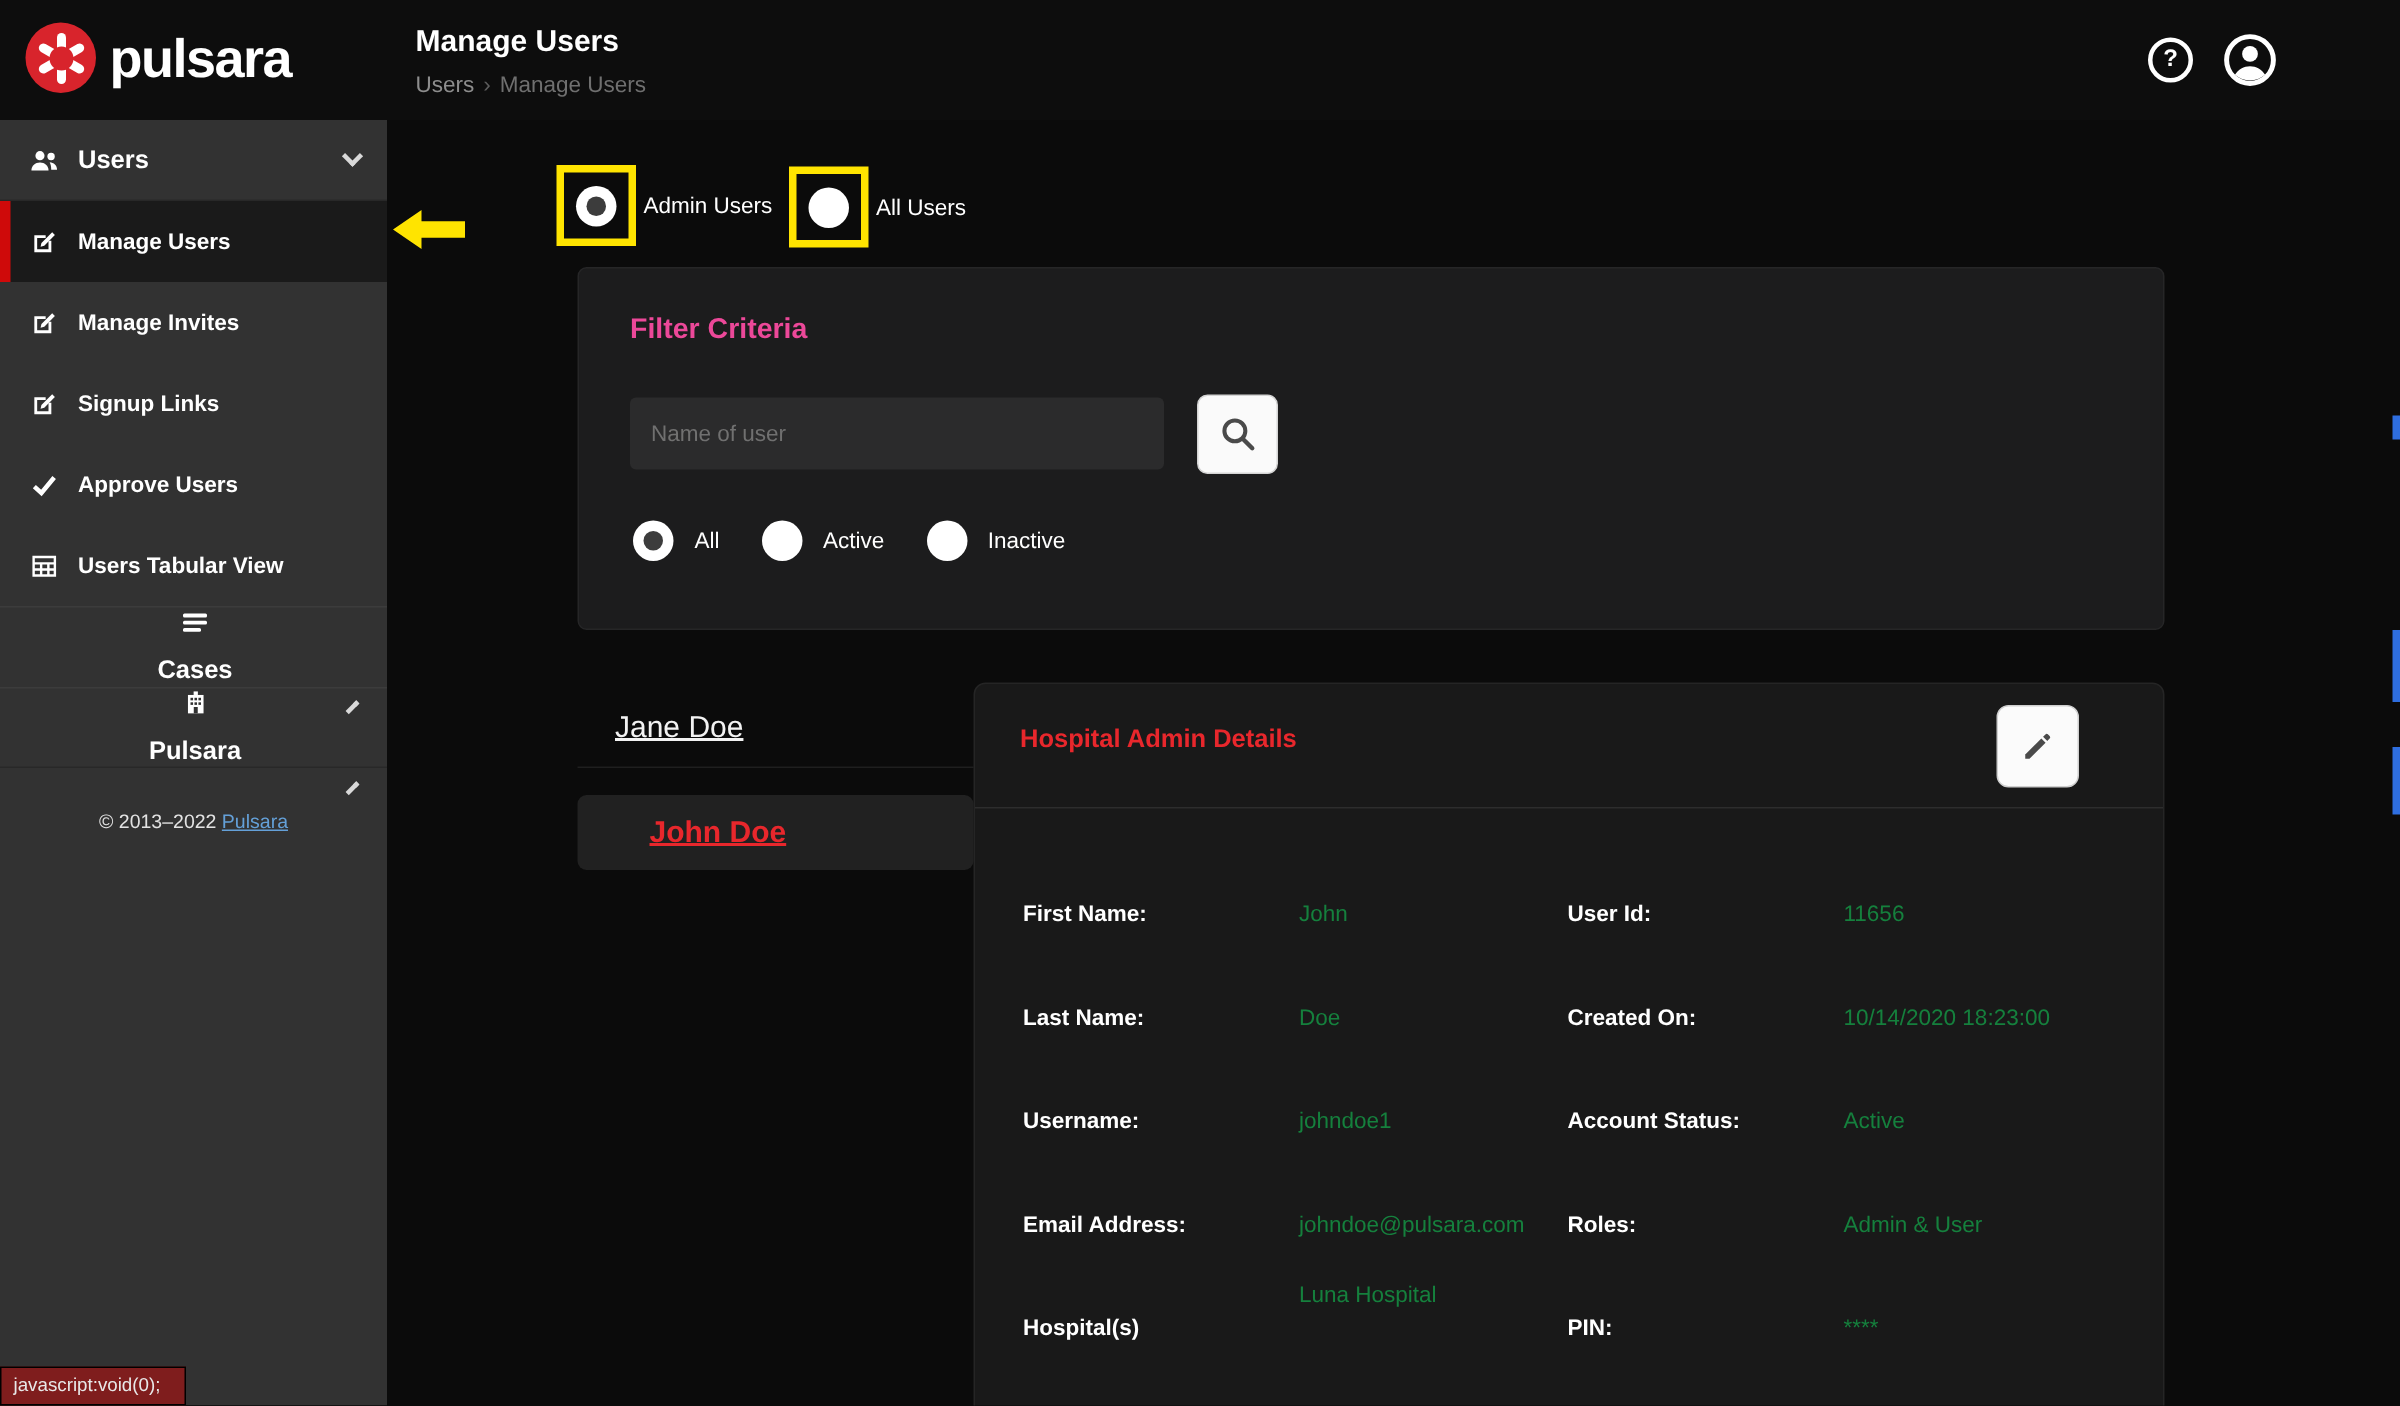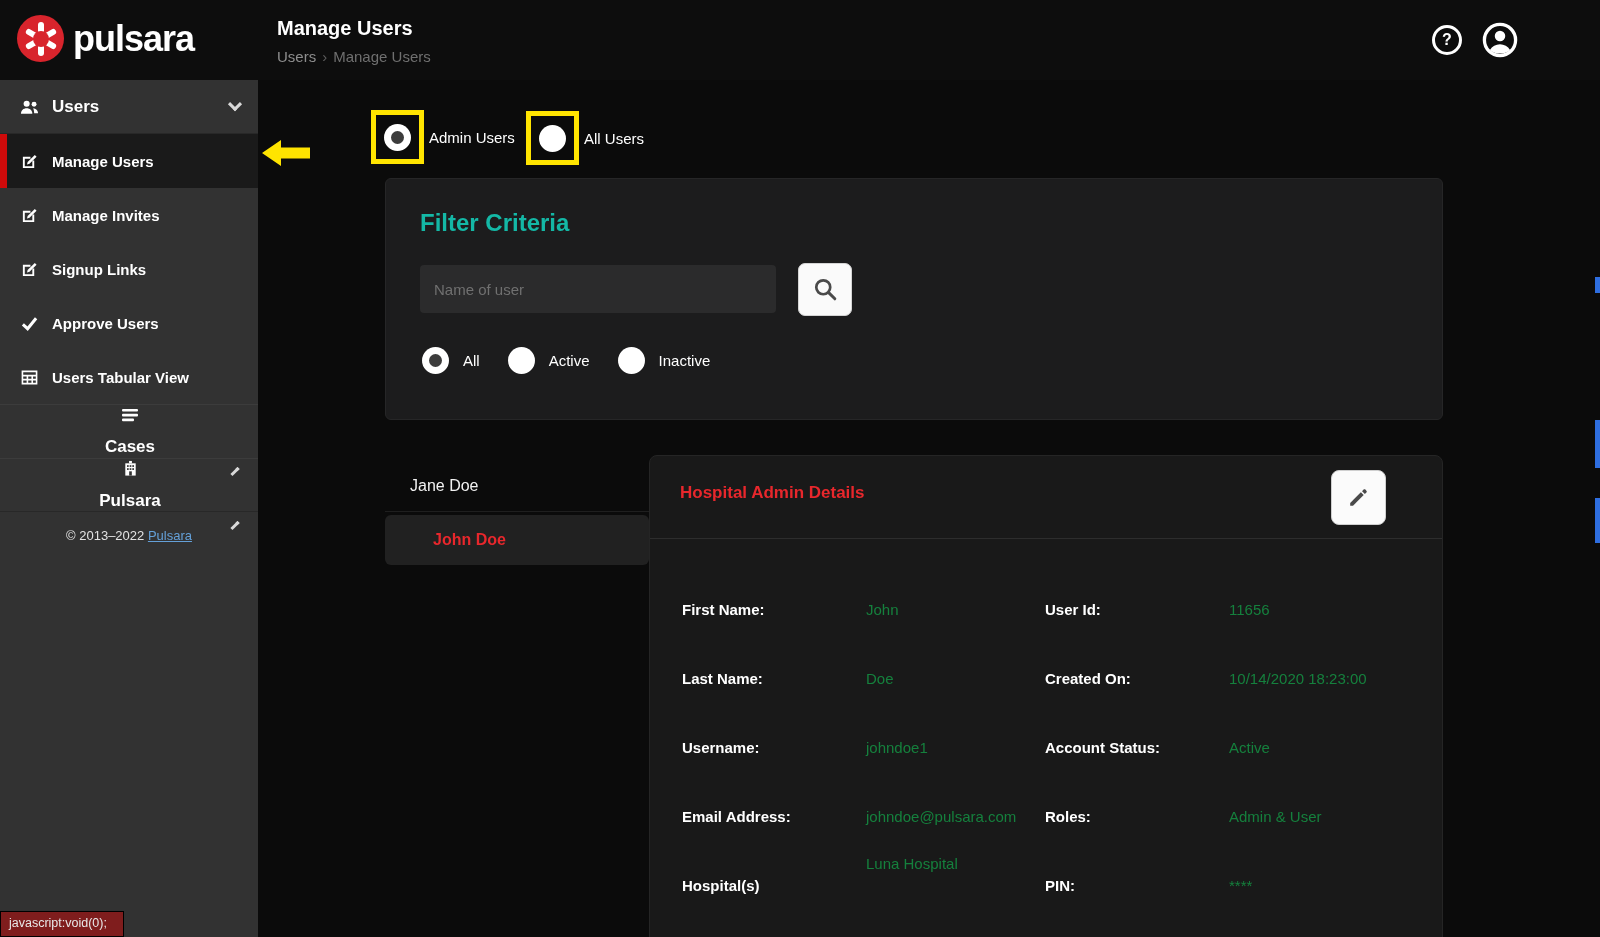--- a/index.html
+++ b/index.html
@@ -36,50 +36,50 @@
   .sidebar { position:absolute; top:80px; left:0; width:258px; height:857px; background:#323232; }
   .side-item { display:flex; align-items:center; height:54px; padding:0 18px 0 20px; gap:13px; font-size:15px; font-weight:700; color:#fff; cursor:pointer; }
   .side-item.section { font-size:17px; }
   .side-item.sep-top { border-top:1px solid #3c3c3c;flex-direction:column; }
   .side-item.sep-bottom { border-bottom:1px solid #282828; }
   .side-item.active { background:#1a1a1a; border-left:7px solid #cf0a0a; padding-left:13px; }
   .side-icon { width:19px; height:19px; flex:0 0 19px; display:flex; align-items:center; justify-content:center; }
   .chev { width:10px; height:10px; border-right:3px solid #d9d9d9; border-bottom:3px solid #d9d9d9; margin-left:auto; }
   .chev.down { transform:rotate(45deg) translate(-2px,-2px); }
   .chev.right { transform:rotate(-45deg); }
-  .copyright { margin-top:16px; width:100%; text-align:center; font-size:13px; color:#e3e3e3; font-weight:400; }
+  .copyright { margin-top:28px; width:100%; text-align:center; font-size:13px; color:#e3e3e3; font-weight:400; }
   .copyright a { color:#64a0d8; text-decoration:underline; cursor:pointer; }
 
   .statusbar { position:absolute; left:0; bottom:0; background:#7f1d1d; border:1px solid #000; color:#e8e8e8; font-size:12.5px; padding:4px 16px 6px 8px; }
 
   
   .anno-box { position:absolute; border:5px solid #ffe400; width:53px; height:54px; display:flex; align-items:center; justify-content:center; }
   .anno-arrow { position:absolute; left:261px; top:139px; }
 
   
   .radio { width:27px; height:27px; border-radius:50%; background:#fff; position:relative; cursor:pointer; flex:0 0 27px; }
   .radio.selected::after { content:""; position:absolute; left:7px; top:7px; width:13px; height:13px; border-radius:50%; background:#3c3c3c; }
   .radio-label { font-size:15px; color:#fff; cursor:pointer; }
 
   .type-label { position:absolute; font-size:15px; color:#fff; cursor:pointer; }
 
   
   .filter-panel { position:absolute; left:385px; top:178px; width:1058px; height:242px; background:#1c1c1d; border:1px solid #262627; border-radius:6px; }
-  .filter-title { position:absolute; left:34px; top:30px; font-size:24px; font-weight:700; color:#14b8a6; }
+  .filter-title { position:absolute; left:34px; top:30px; font-size:19px; font-weight:700; color:#ec4899; }
   .filter-input { position:absolute; left:34px; top:86px; width:356px; height:48px; background:#2b2b2c; border:none; border-radius:4px; padding:0 14px; font-size:15px; color:#cfcfcf; font-family:"Liberation Sans", sans-serif; outline:none; }
   .filter-input::placeholder { color:#707070; }
   .search-btn { position:absolute; left:412px; top:84px; width:54px; height:53px; background:#fafafa; border:1px solid #d4d4d4; border-radius:7px; display:flex; align-items:center; justify-content:center; cursor:pointer; }
   .status-radios { position:absolute; left:36px; top:168px; display:flex; align-items:center; }
   .status-radios .radio { margin-right:14px; }
   .status-radios .radio-label { margin-right:28px; }
 
   
   .user-list { position:absolute; left:385px; top:460px; width:264px; }
-  .user-row { height:52px; display:flex; align-items:center; padding-left:25px; font-size:16px; color:#f2f2f2; border-bottom:1px solid #1f1f1f; cursor:pointer; }
-  .user-row.selected { height:50px; background:#212121; border-radius:6px; color:#e8272c; font-weight:700; border-bottom:none; margin-top:3px;padding-left:48px; }
+  .user-row { height:52px; display:flex; align-items:center; padding-left:25px; font-size:20px; color:#f2f2f2; border-bottom:1px solid #1f1f1f; cursor:pointer;text-decoration:underline; }
+  .user-row.selected { height:50px; background:#212121; border-radius:6px; color:#e8272c; font-weight:700; border-bottom:none; margin-top:18px;padding-left:48px; }
 
   
   .details-panel { position:absolute; left:649px; top:455px; width:794px; height:500px; background:#191919; border:1px solid #252525; border-radius:8px; }
   .details-header { position:relative; height:83px; border-bottom:1px solid #2d2d2d; }
   .details-title { position:absolute; left:30px; top:27px; font-size:17px; font-weight:700; color:#e8272c; }
   .edit-btn { position:absolute; right:56px; top:14px; width:55px; height:55px; background:#fbfbfb; border:1px solid #cfcfcf; border-radius:8px; display:flex; align-items:center; justify-content:center; cursor:pointer; }
   .details-body { padding:62px 0 0 32px; }
   .drow { display:grid; grid-template-columns:184px 179px 184px auto; align-items:start; height:69px; }
   .dlabel { font-weight:700; font-size:15px; color:#fff; }
   .dvalue { font-size:15px; color:#15803d; }

